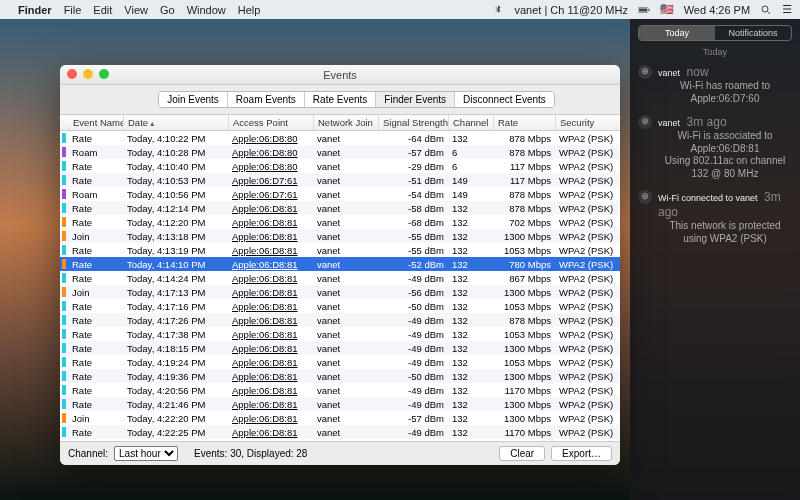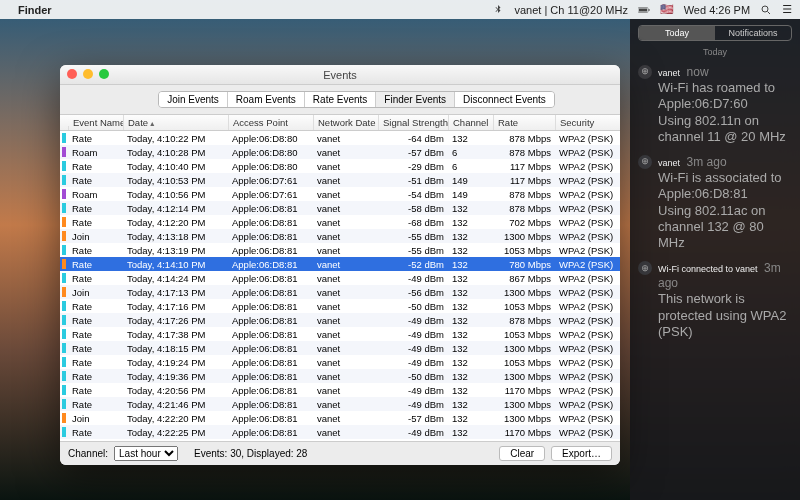--- a/index.html
+++ b/index.html
@@ -21,21 +21,21 @@
         background: rgba(25,25,28,0.88); backdrop-filter: blur(8px); color:#ddd; font-size:9px; }
   .nc-tabs { display:flex; margin:6px 8px; border:1px solid #666; border-radius:4px; overflow:hidden; }
   .nc-tabs div { flex:1; text-align:center; padding:2px 0; font-size:9px; color:#ccc; cursor:pointer; }
   .nc-tabs .sel { background:#555; color:#fff; }
   .nc-heading { text-align:center; color:#888; font-size:9px; margin:4px 0; }
   .nc-item { padding:4px 8px 6px 28px; position:relative; line-height:1.25; }
   .nc-item .dot { position:absolute; left:8px; top:4px; width:14px; height:14px; border-radius:50%;
                   background:#3a3a3e; display:flex; align-items:center; justify-content:center; font-size:9px; color:#aaa;}
   .nc-item .title { color:#eee; font-weight:500; }
   .nc-item .time { color:#888; margin-left:4px; font-size:12px; }
-  .nc-item .body { color:#aaa; font-size:13px; }
+  .nc-item .body { color:#aaa; font-size:10px;text-align:center; }
 
   
   .win { position:absolute; left:60px; top:65px; width:560px; height:400px;
          background:#ececec; border-radius:6px; box-shadow:0 12px 40px rgba(0,0,0,0.5);
          display:flex; flex-direction:column; overflow:hidden; }
   .titlebar { height:20px; display:flex; align-items:center; justify-content:center;
               background:linear-gradient(#f8f8f8,#e6e6e6); border-bottom:1px solid #ccc;
               font-size:11px; color:#444; position:relative; }
   .traffic { position:absolute; left:7px; top:4px; display:flex; gap:6px; }
   .traffic span { width:10px; height:10px; border-radius:50%; display:block; }
@@ -48,34 +48,35 @@
               border-bottom:1px solid #ccc; font-size:9.5px; color:#333;align-items:flex-end; }
   .tbl-head div { padding:2px 4px; border-right:1px solid #ddd; overflow:hidden; white-space:nowrap; cursor:pointer; }
   .tbl-head div:last-child{border-right:none;}
   .sort::after{content:" \25B4"; font-size:8px; color:#666;}
   .tbl-body { flex:1; overflow-y:auto; background:#fff; font-size:9.5px; }
   .row { display:flex; height:14px; align-items:center; }
   .row:nth-child(even){background:#f4f6fb;}
   .row.sel{ background:#2f6fe0; color:#fff; }
   .row div{ padding:0 4px; overflow:hidden; white-space:nowrap; }
   .colbar{ width:4px; height:10px; margin:0 2px 0 2px; flex:0 0 4px; }
-  .c-event{flex:0 0 55px;} .c-date{flex:0 0 105px;} .c-ap{flex:0 0 85px;}
+  .c-event{flex:0 0 55px;} .c-date{flex:0 0 105px;} .c-ap{flex:0 0 85px;text-decoration:underline;}
   .c-net{flex:0 0 65px;} .c-sig{flex:0 0 70px; text-align:right;} .c-ch{flex:0 0 45px;}
   .c-rate{flex:0 0 62px; text-align:right;} .c-sec{flex:1;}
   .footer{ display:flex; align-items:center; gap:6px; padding:4px 8px; border-top:1px solid #ccc;
            background:#ececec; font-size:10px;}
   .footer select{ font-size:10px; }
   .footer .btn{ background:#fff; border:1px solid #bbb; border-radius:3px; padding:1px 10px; cursor:pointer;}
 </style>
 </head>
 <body>
 
 <div class="menubar">
   <span class="apple"></span>
   <b class="mi">Finder</b>
+  <span id="menuitems"><span class="mi">File</span><span class="mi">Edit</span><span class="mi">View</span><span class="mi">Go</span><span class="mi">Window</span><span class="mi">Help</span></span>
   <span class="spacer"></span>
   <span class="ri">
     <svg viewBox="0 0 24 24">
         <path fill="#444" d="M12 2l5 5-3 3 3 3-5 5V12L8 16l-1-1 4-4-4-4 1-1 4 4V2z"></path>
       </svg>
   </span>
   <span class="ri">vanet | Ch 11@20 MHz</span>
   <span class="ri">
     <svg viewBox="0 0 24 12">
         <rect x="0" y="1" width="20" height="10" rx="2" fill="none" stroke="#444"></rect>
@@ -99,21 +100,20 @@
     <div class="sel">Today</div>
     <div>Notifications</div>
   </div>
   <div class="nc-heading">Today</div>
   <div id="nc-list">
       <div class="nc-item">
         <span class="dot">⊕</span>
     <div><span class="title">vanet</span>
     <span class="time">now</span></div>
     <div class="body">Wi-Fi has roamed to Apple:06:D7:60</div>
-    <div class="body">Using 802.11n on channel 11 @ 20 MHz</div>
       </div>
       <div class="nc-item">
         <span class="dot">⊕</span>
     <div><span class="title">vanet</span>
     <span class="time">3m ago</span></div>
     <div class="body">Wi-Fi is associated to Apple:06:D8:81</div>
     <div class="body">Using 802.11ac on channel 132 @ 80 MHz</div>
       </div>
       <div class="nc-item">
         <span class="dot">⊕</span>
@@ -140,21 +140,21 @@
         <div>Rate Events</div>
         <div class="sel">Finder Events</div>
         <div>Disconnect Events</div>
       </div>
     </div>
   <div class="tbl-head" id="tblhead">
       <div style="flex: 0 0 8px;"></div>
       <div style="flex: 0 0 55px;">Event Name</div>
       <div class="sort" style="flex: 0 0 105px;">Date</div>
       <div style="flex: 0 0 85px;">Access Point</div>
-      <div style="flex: 0 0 65px;">Network Date</div>
+      <div style="flex: 0 0 65px;">Network Join</div>
       <div style="flex: 0 0 70px;">Signal Strength</div>
       <div style="flex: 0 0 45px;">Channel</div>
       <div style="flex: 0 0 62px;">Rate</div>
       <div style="flex: 1 1 0%;">Security</div>
     </div>
   <div class="tbl-body" id="tblbody">
       <div class="row">
         <span class="colbar" style="background:#2bcbe0"></span>
         <div class="c-event">Rate</div>
         <div class="c-date">Today, 4:10:22 PM</div>

